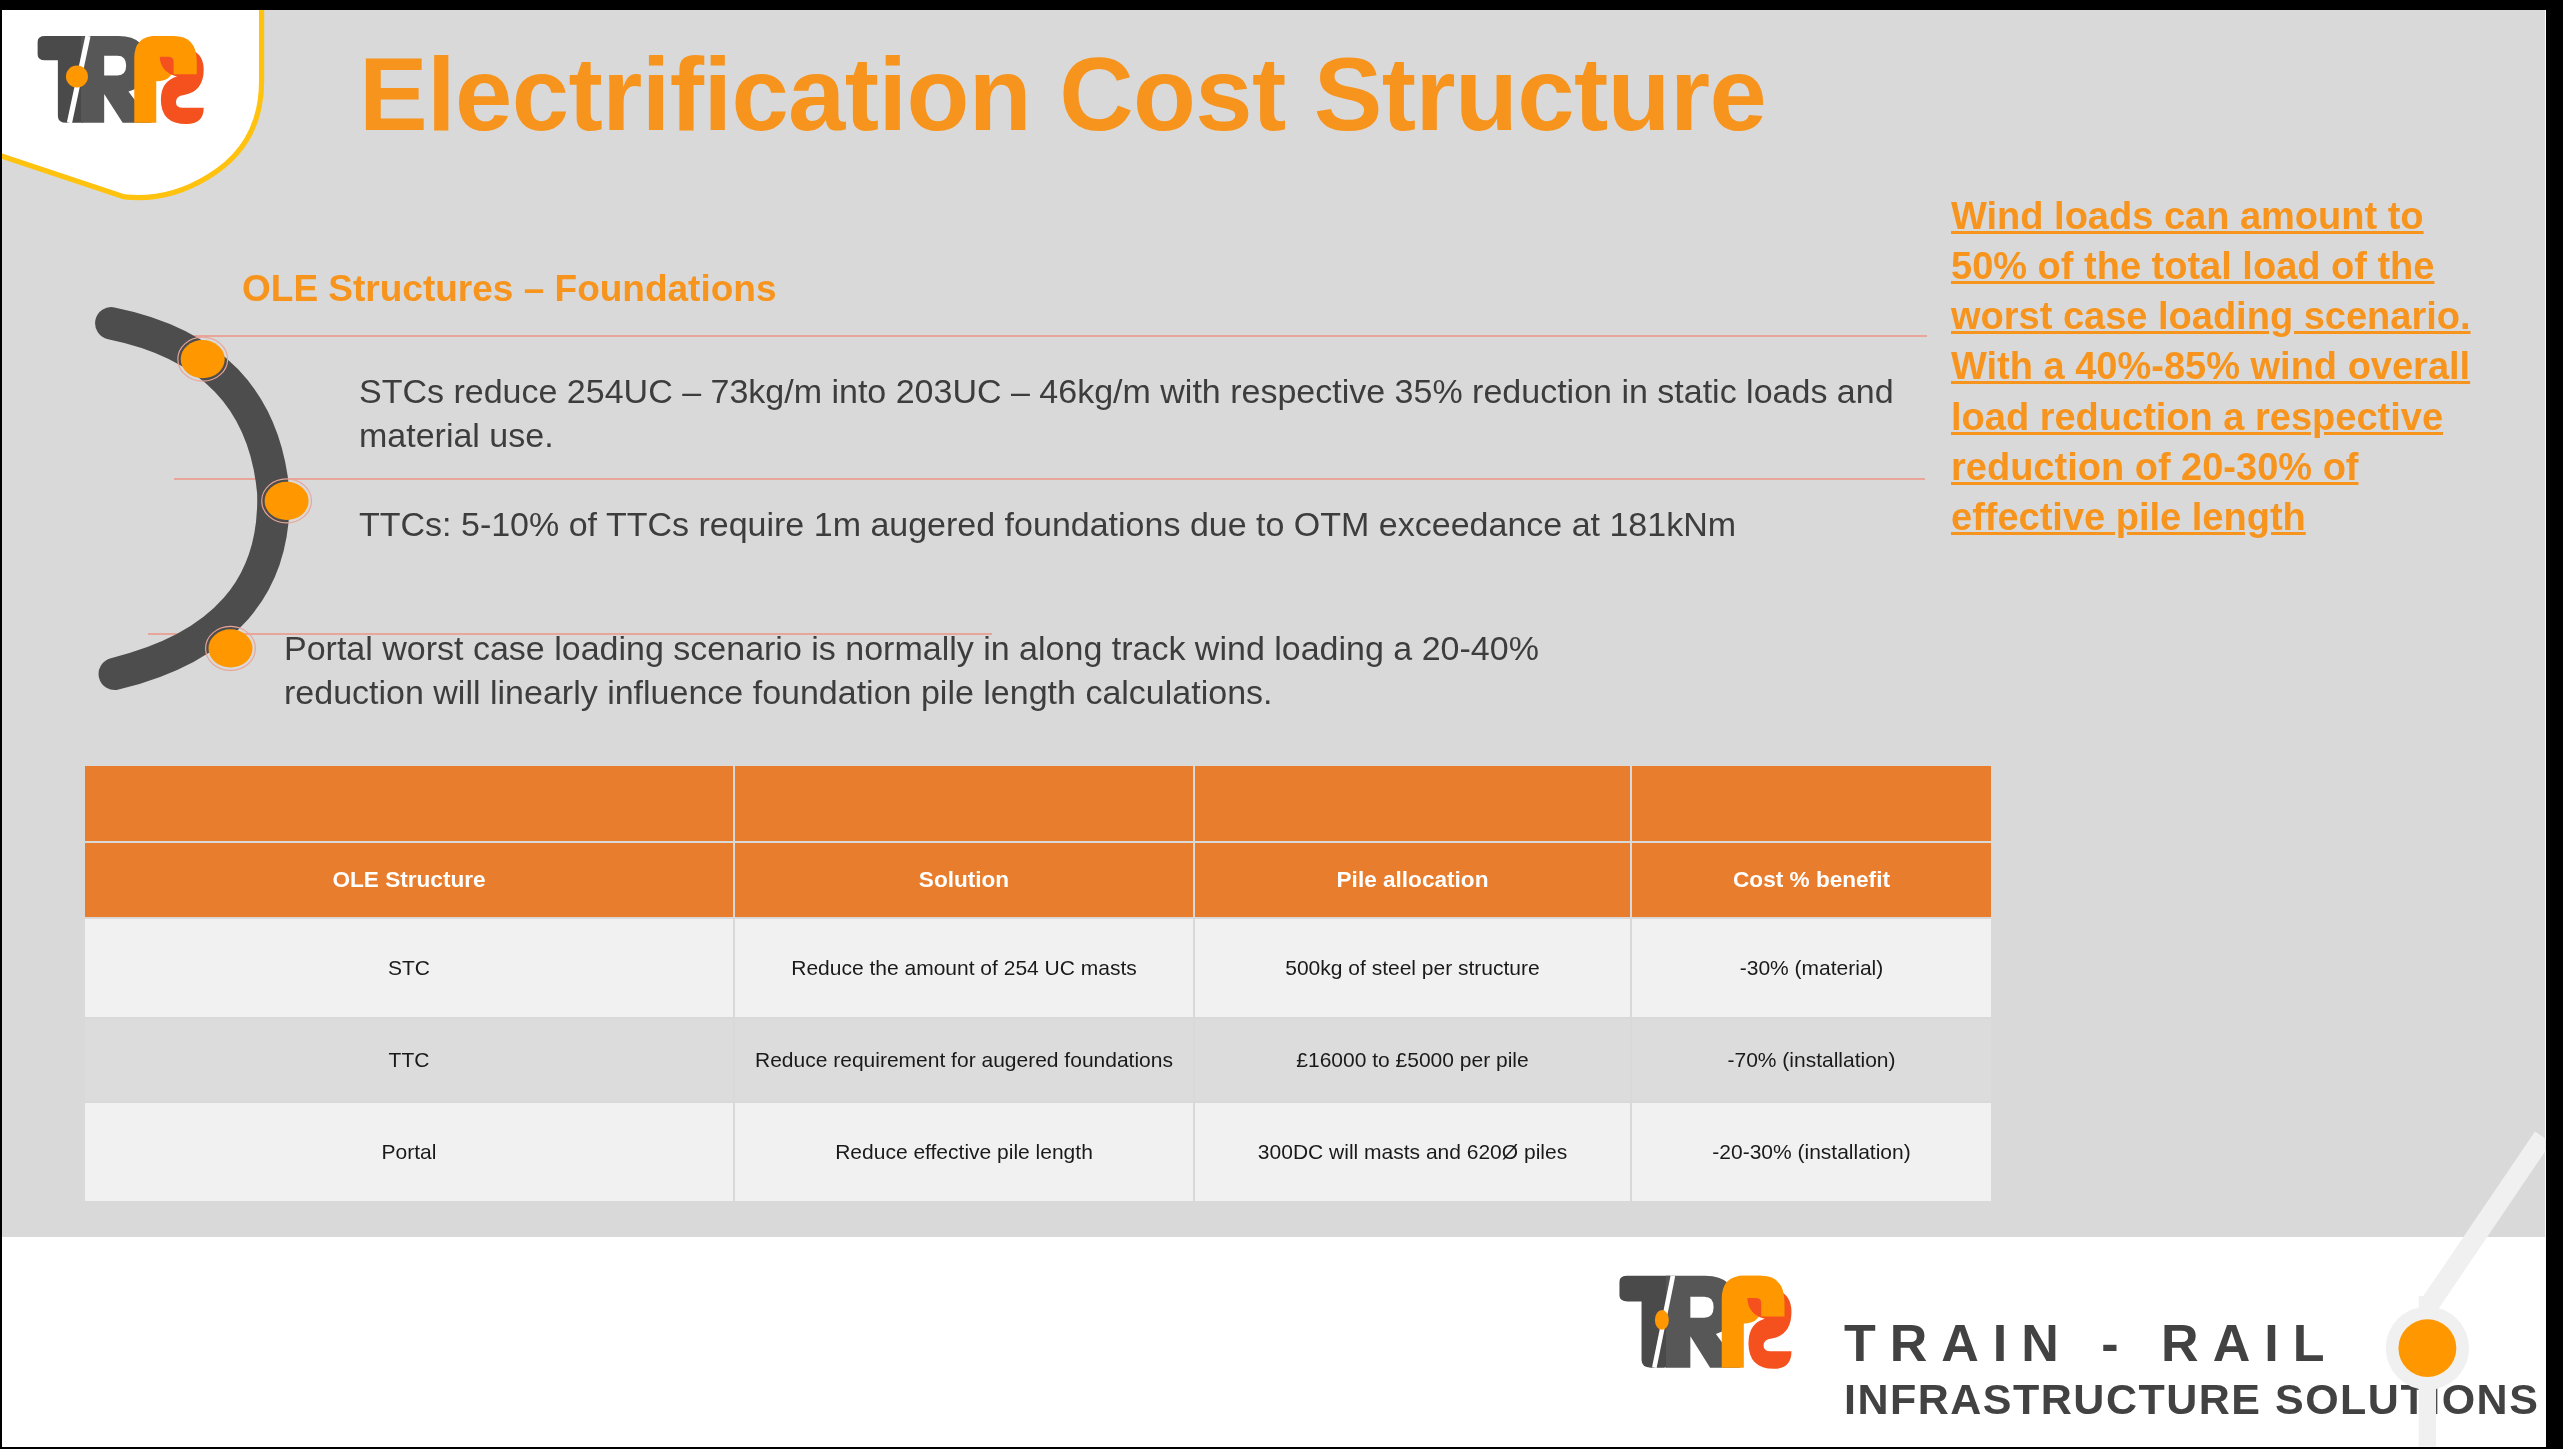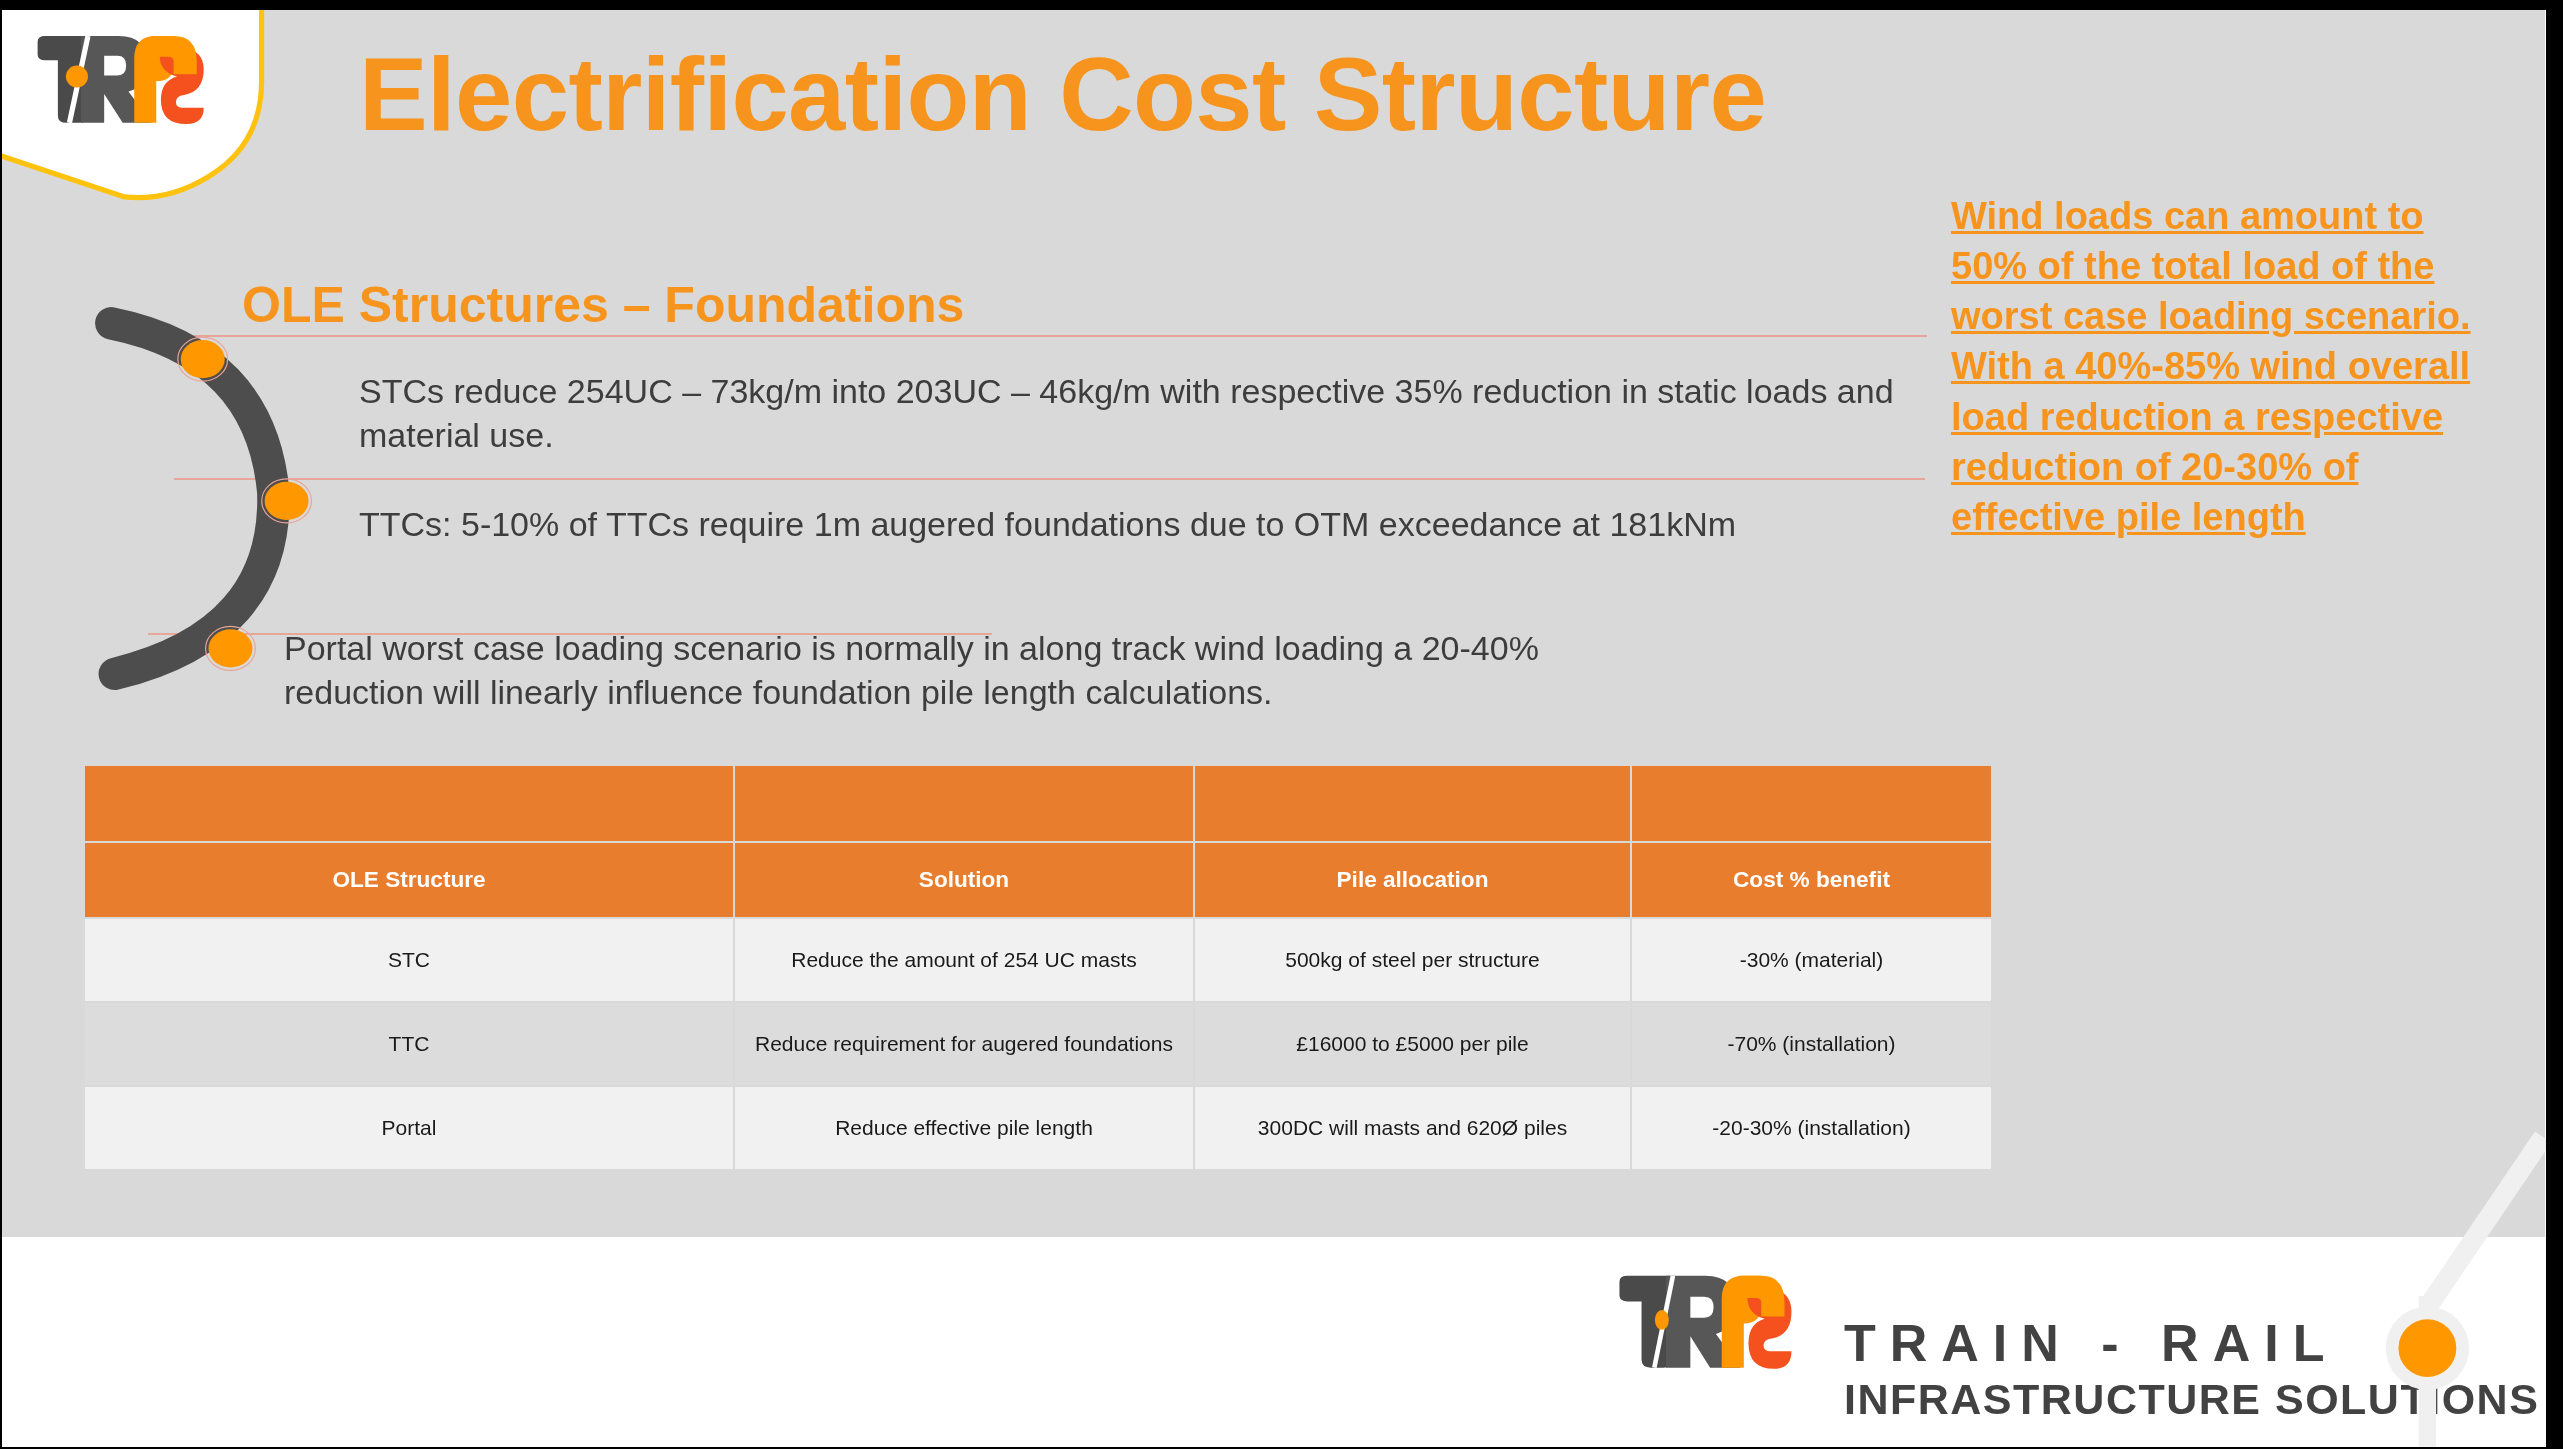--- a/index.html
+++ b/index.html
@@ -45,22 +45,22 @@
   .arc{position:absolute;left:87px;top:301px;width:243px;height:394px;z-index:12;}
 
   
   .conn{position:absolute;height:1.7px;background:#e8a59a;z-index:8;}
   .conn1{left:194px;top:335px;width:1733px;}
   .conn2{left:174px;top:478px;width:1751px;}
   .conn3{left:148px;top:633px;width:844px;}
 
   
   .section-head{
-    position:absolute;left:242px;top:276px;
-    font-size:50px;font-weight:bold;color:#F7941D;white-space:nowrap;
+    position:absolute;left:242px;top:268px;
+    font-size:37px;font-weight:bold;color:#F7941D;white-space:nowrap;
   }
 
   
   .para{
     position:absolute;color:#3d3d3d;font-size:34px;line-height:1.28;
     font-weight:400;
   }
   .para1{left:359px;top:354px;width:1565px;margin-top:16px;}
   .para2{left:359px;top:503px;width:1739px;}
   .para3{left:284px;top:627px;width:1391px;}
@@ -80,21 +80,21 @@
   .tbl td{
     padding:16px;margin:0;vertical-align:middle;text-align:center;
     font-size:21px;color:#1a1a1a;
   }
   .tbl col.c1{width:648px;}
   .tbl col.c2{width:458px;}
   .tbl col.c3{width:435px;}
   .tbl col.c4{width:359px;}
   tr.r-blank td{height:75px;background:#E87D2E;}
   tr.r-head td{height:74px;background:#E87D2E;color:#ffffff;font-weight:bold;font-size:22.6px;}
-  tr.r-odd td{height:82px;background:#f1f1f1;text-align:center;}
+  tr.r-odd td{height:98px;background:#f1f1f1;text-align:center;}
   tr.r-even td{height:82px;background:#dcdcdc;}
 
   
   .foot-logo{position:absolute;left:1609px;top:1264px;width:800px;height:168px;}
   .foot-mark{position:absolute;left:0px;top:5.8px;width:215px;height:154px;}
   .foot-text{position:absolute;left:235px;top:16px;}
   .foot-line1{
     font-size:52px;font-weight:bold;color:#424242;letter-spacing:14px;
     line-height:1.0;white-space:nowrap;margin-top:37px;
   }

